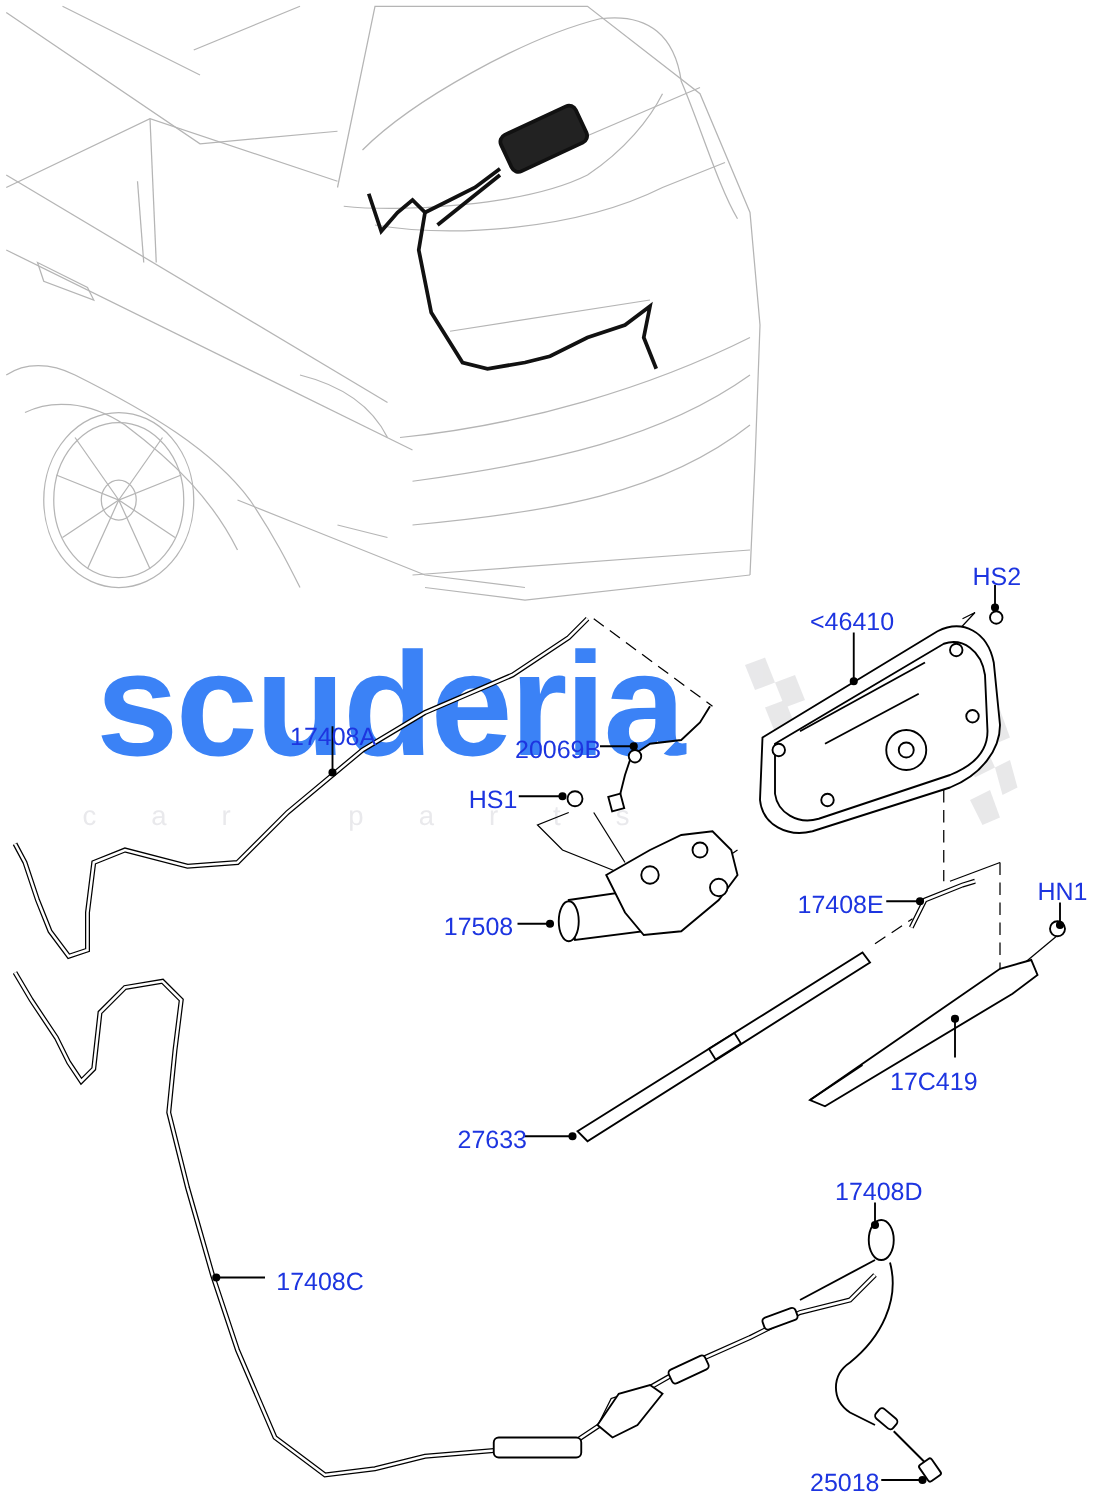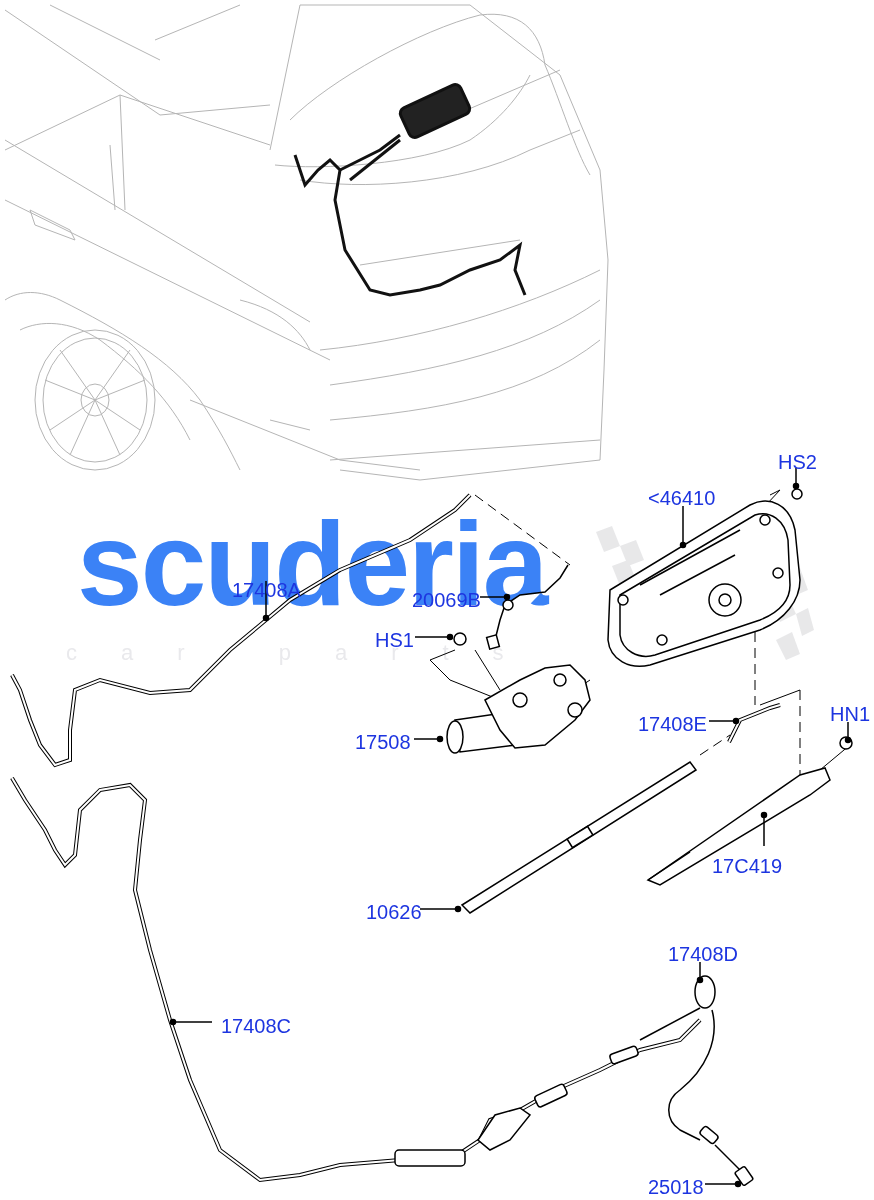--- a/index.html
+++ b/index.html
@@ -201,17 +201,17 @@
 
   <div class="callout" style="left:778px;top:452px">HS2</div>
   <div class="callout" style="left:648px;top:488px">&lt;46410</div>
   <div class="callout" style="left:232px;top:580px">17408A</div>
   <div class="callout" style="left:412px;top:590px">20069B</div>
   <div class="callout" style="left:375px;top:630px">HS1</div>
   <div class="callout" style="left:638px;top:714px">17408E</div>
   <div class="callout" style="left:830px;top:704px">HN1</div>
   <div class="callout" style="left:355px;top:732px">17508</div>
   <div class="callout" style="left:712px;top:856px">17C419</div>
-  <div class="callout" style="left:366px;top:902px">10626</div>
+  <div class="callout" style="left:366px;top:902px">27633</div>
   <div class="callout" style="left:668px;top:944px">17408D</div>
   <div class="callout" style="left:221px;top:1016px">17408C</div>
   <div class="callout" style="left:648px;top:1177px">25018</div>
 </div>
 
 </body></html>

